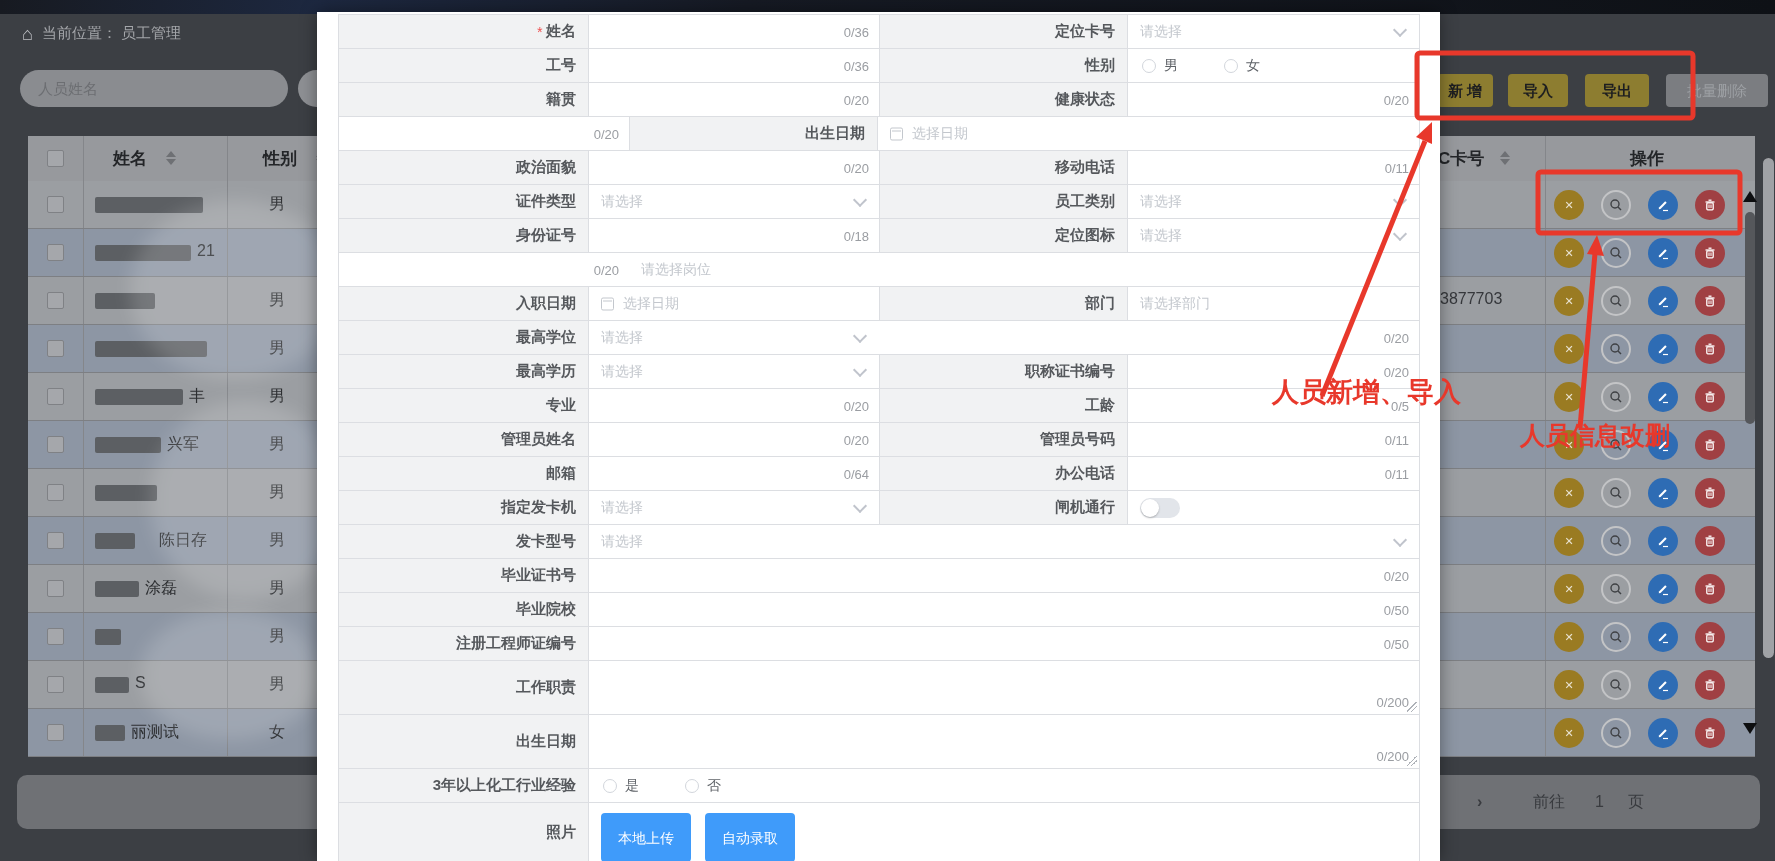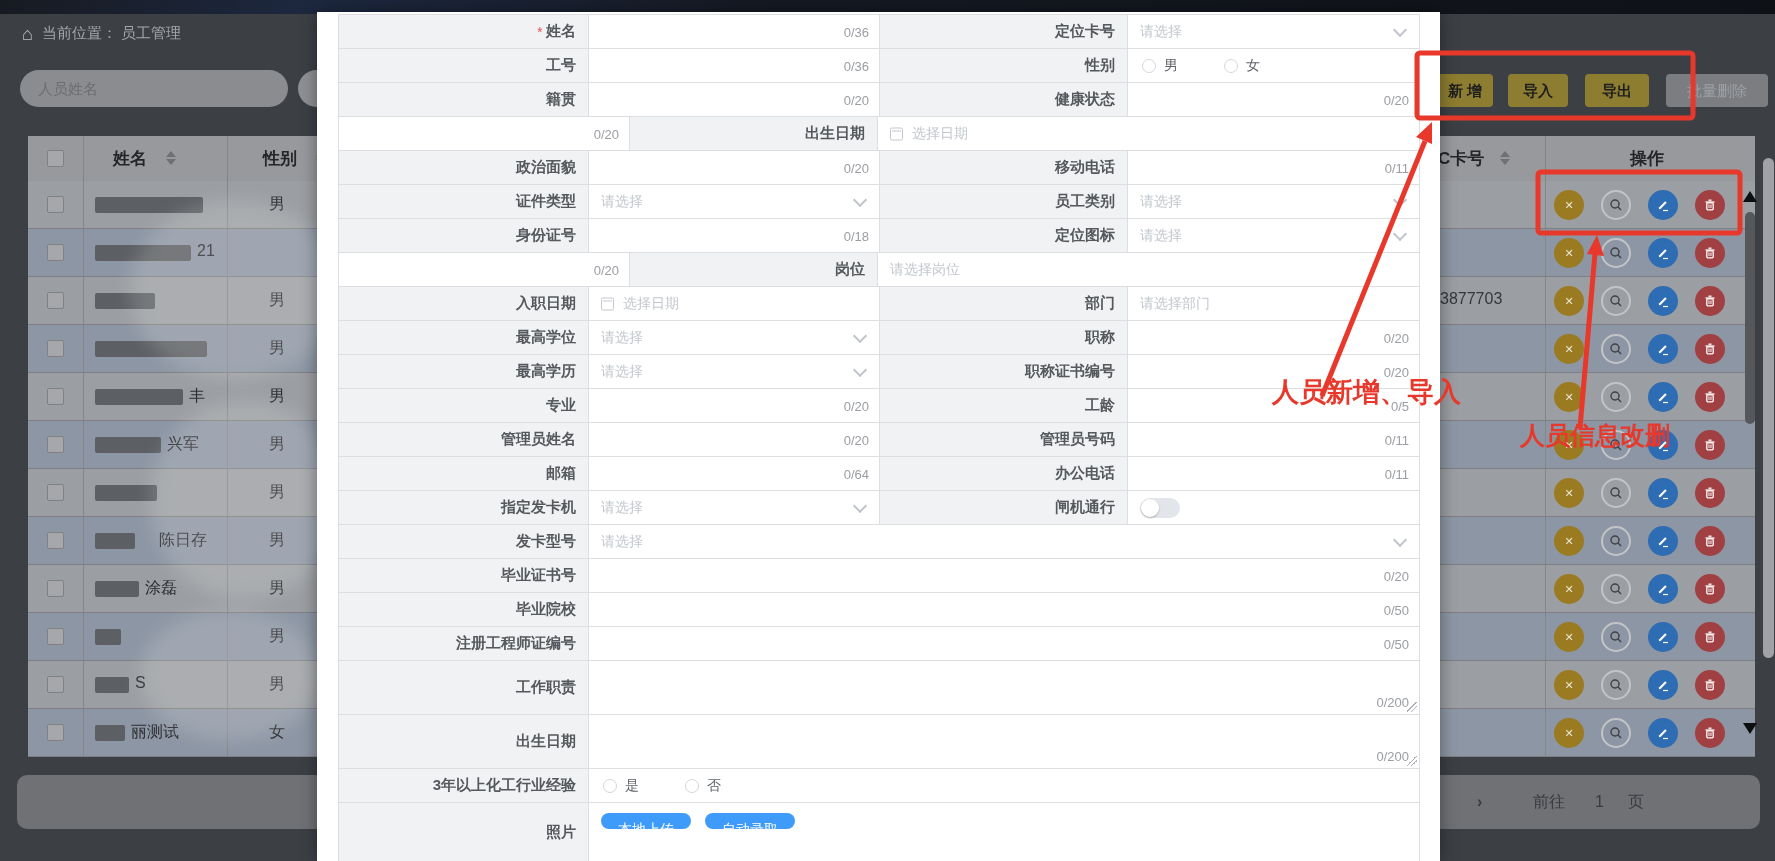--- a/index.html
+++ b/index.html
@@ -80,22 +80,22 @@
        border:1.5px solid #c3c7cd;border-radius:2px;box-sizing:border-box;}
   .cal::before{content:"";position:absolute;left:1px;right:1px;top:2px;height:1.5px;background:#c3c7cd;}
   .radio-group{position:absolute;left:14px;top:0;bottom:0;display:flex;align-items:center;gap:46px;}
   .radio{display:flex;align-items:center;gap:8px;font-size:14px;color:#5f6368;}
   .rb{width:14px;height:14px;border-radius:50%;border:1px solid #d2d6dc;background:#fff;box-sizing:border-box;}
   .switch{position:absolute;left:12px;top:50%;transform:translateY(-50%);width:40px;height:20px;border-radius:10px;background:#e2e5ea;}
   .knob{position:absolute;left:1px;top:1px;width:18px;height:18px;border-radius:50%;background:#fff;box-shadow:0 1px 2px rgba(0,0,0,.25);}
   .grip{position:absolute;right:2px;bottom:2px;width:10px;height:10px;
         background:linear-gradient(135deg,transparent 45%,#aeb2b8 45% 52%,transparent 52% 68%,#aeb2b8 68% 75%,transparent 75%);}
   .photo-wrap{position:absolute;left:12px;top:10px;display:flex;gap:14px;}
-  .photo-btn{background:#3f9bfa;color:#fff;font-size:14px;padding:0 17px;height:16px;line-height:32px;
-             border-radius:16px;border:none;}
+  .photo-btn{background:#3f9bfa;color:#fff;font-size:14px;padding:7px 17px;height:49px;line-height:32px;
+             border-radius:4px;border:none;}
   
   #ann{position:absolute;left:0;top:0;z-index:55;pointer-events:none;}
   .ann-text{position:absolute;color:#e8382b;font-weight:700;z-index:60;white-space:nowrap;}
   #ann-t1{left:1272px;top:374px;font-size:27px;}
   #ann-t2{left:1520px;top:419px;font-size:25px;}
 </style>
 </head>
 <body>
 
 <div id="stage">
@@ -683,23 +683,20 @@
           </div>
           <div class="f-input last">
             <span class="ph">请选择</span>
             <i class="chev"></i>
           </div>
         </div>
         <div class="f-row">
           <div class="f-input">
             <span class="cnt">0/20</span>
           </div>
-          <div class="f-label l2">
-            <span>岗位</span>
-          </div>
           <div class="f-input last">
             <span class="ph">请选择岗位</span>
           </div>
         </div>
         <div class="f-row">
           <div class="f-label">
             <span>入职日期</span>
           </div>
           <div class="f-input">
             <i class="cal"></i>
@@ -712,23 +709,20 @@
             <span class="ph">请选择部门</span>
           </div>
         </div>
         <div class="f-row">
           <div class="f-label">
             <span>最高学位</span>
           </div>
           <div class="f-input">
             <span class="ph">请选择</span>
             <i class="chev"></i>
-          </div>
-          <div class="f-label l2">
-            <span>职称</span>
           </div>
           <div class="f-input last">
             <span class="cnt">0/20</span>
           </div>
         </div>
         <div class="f-row">
           <div class="f-label">
             <span>最高学历</span>
           </div>
           <div class="f-input">

